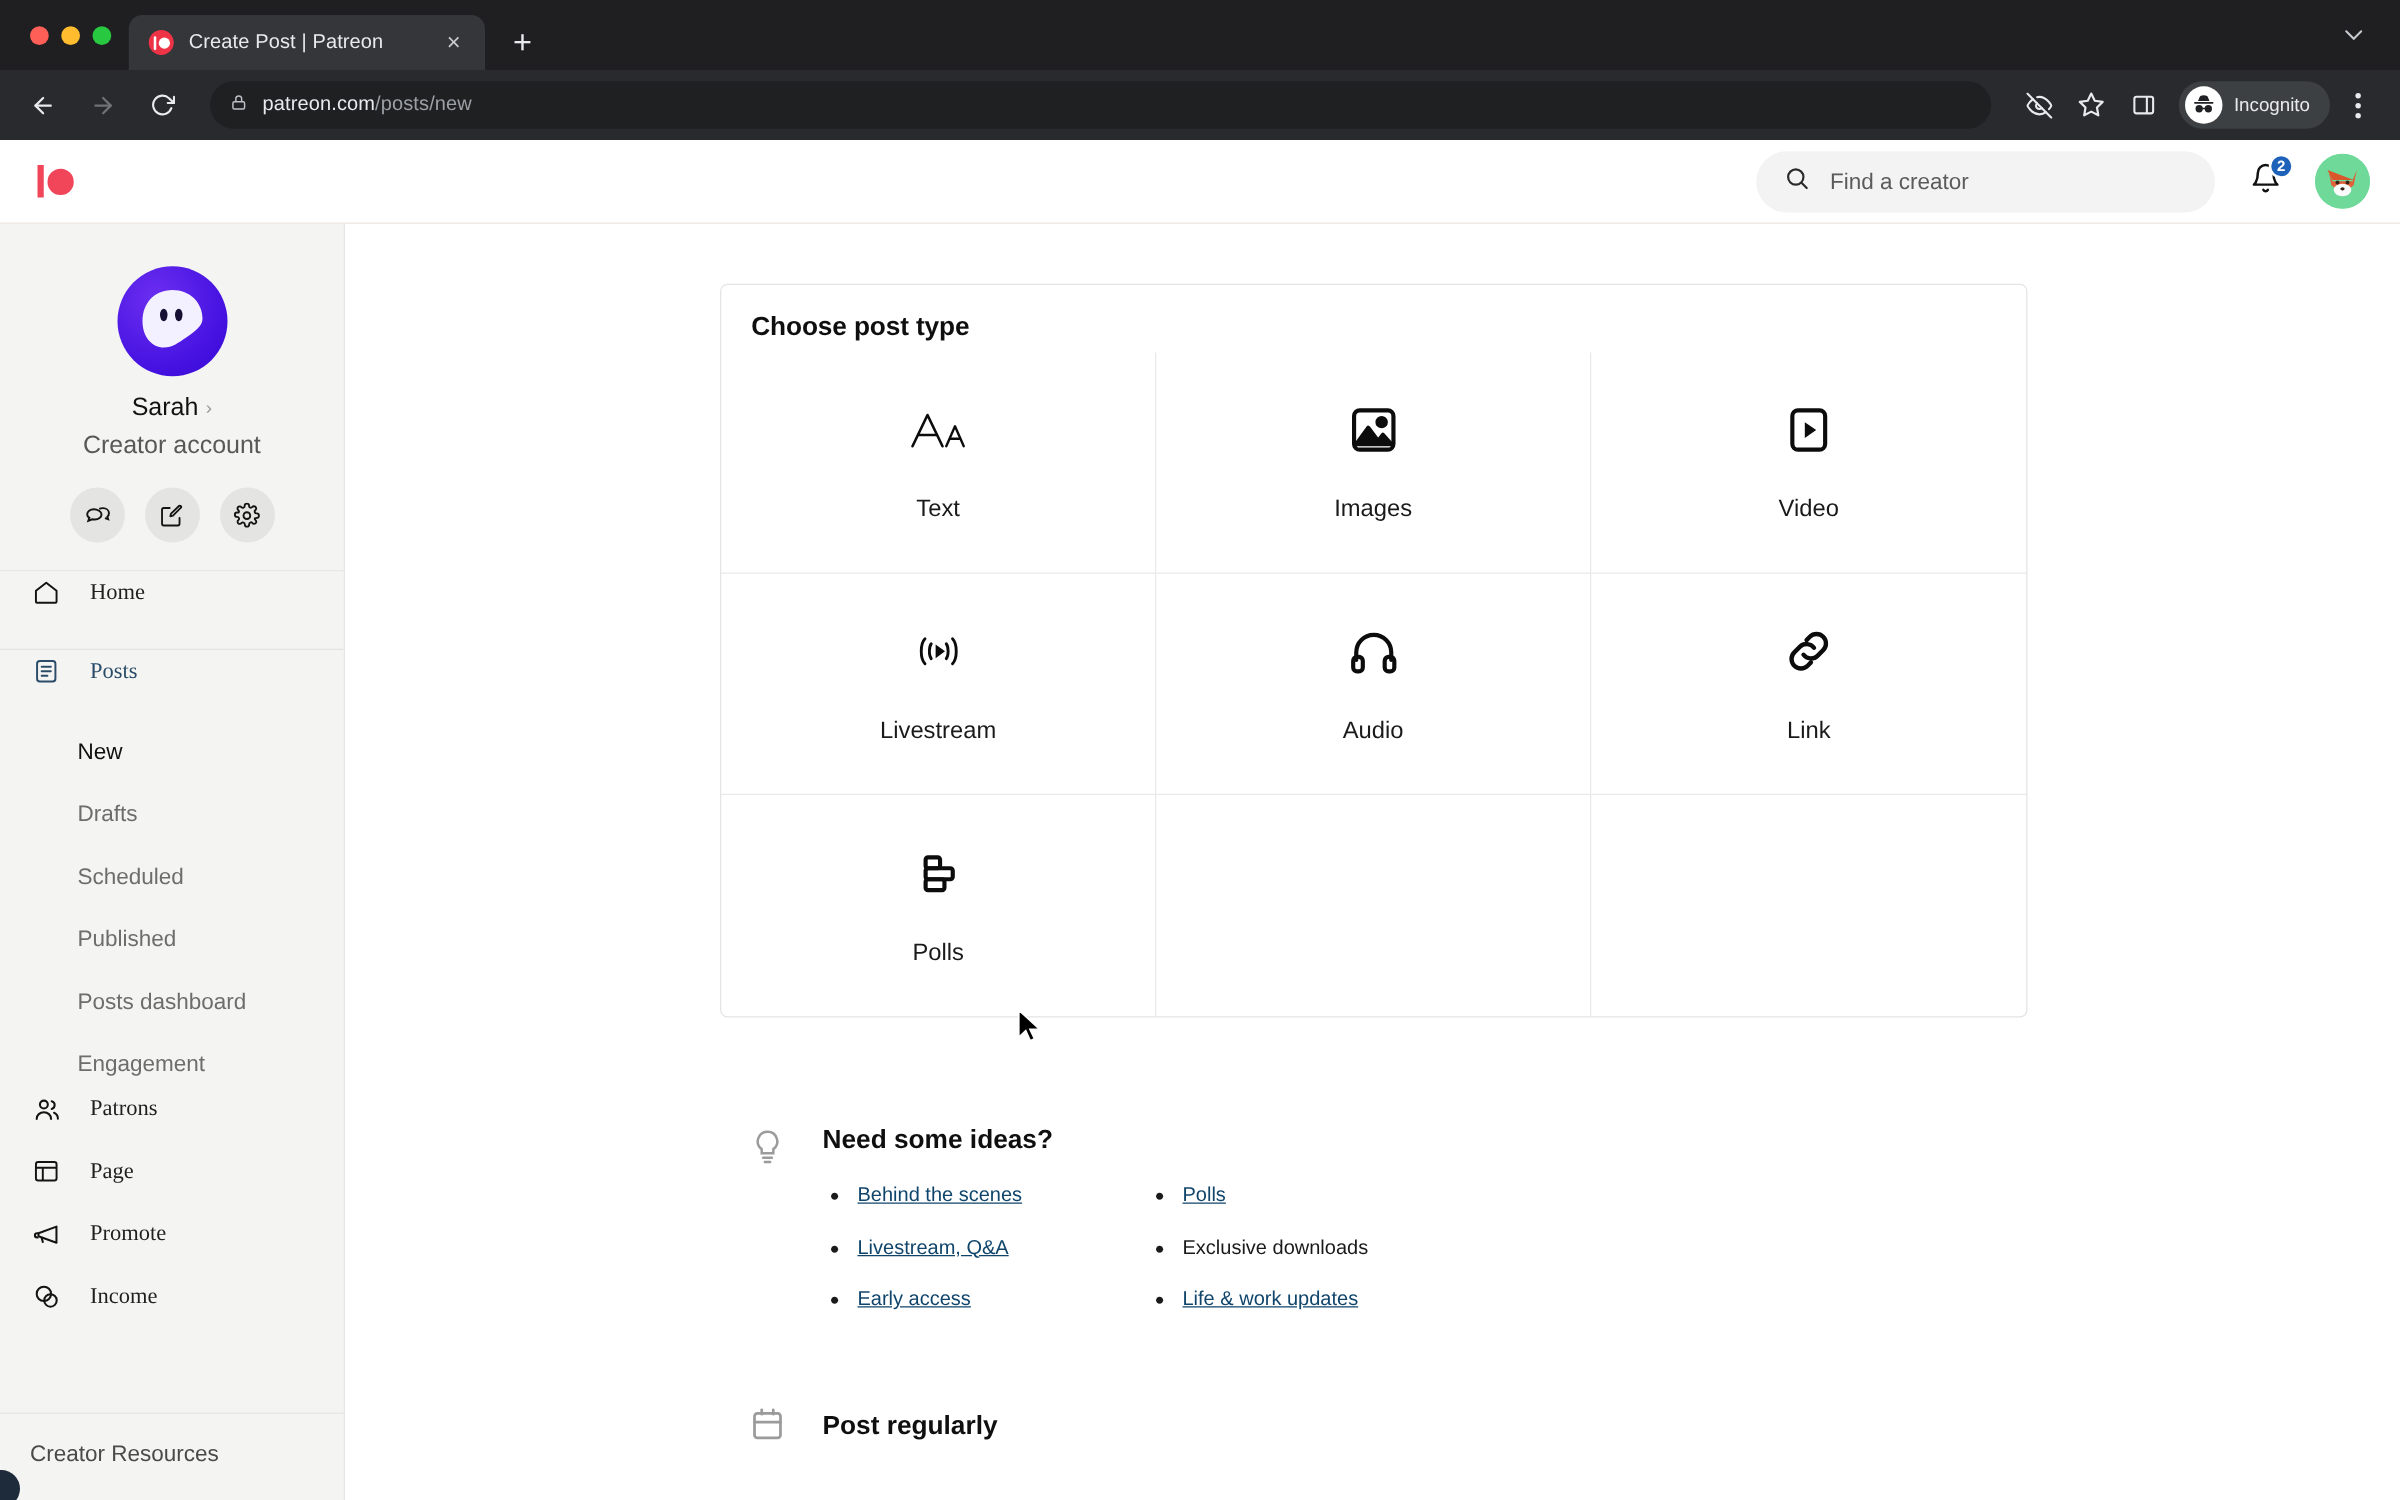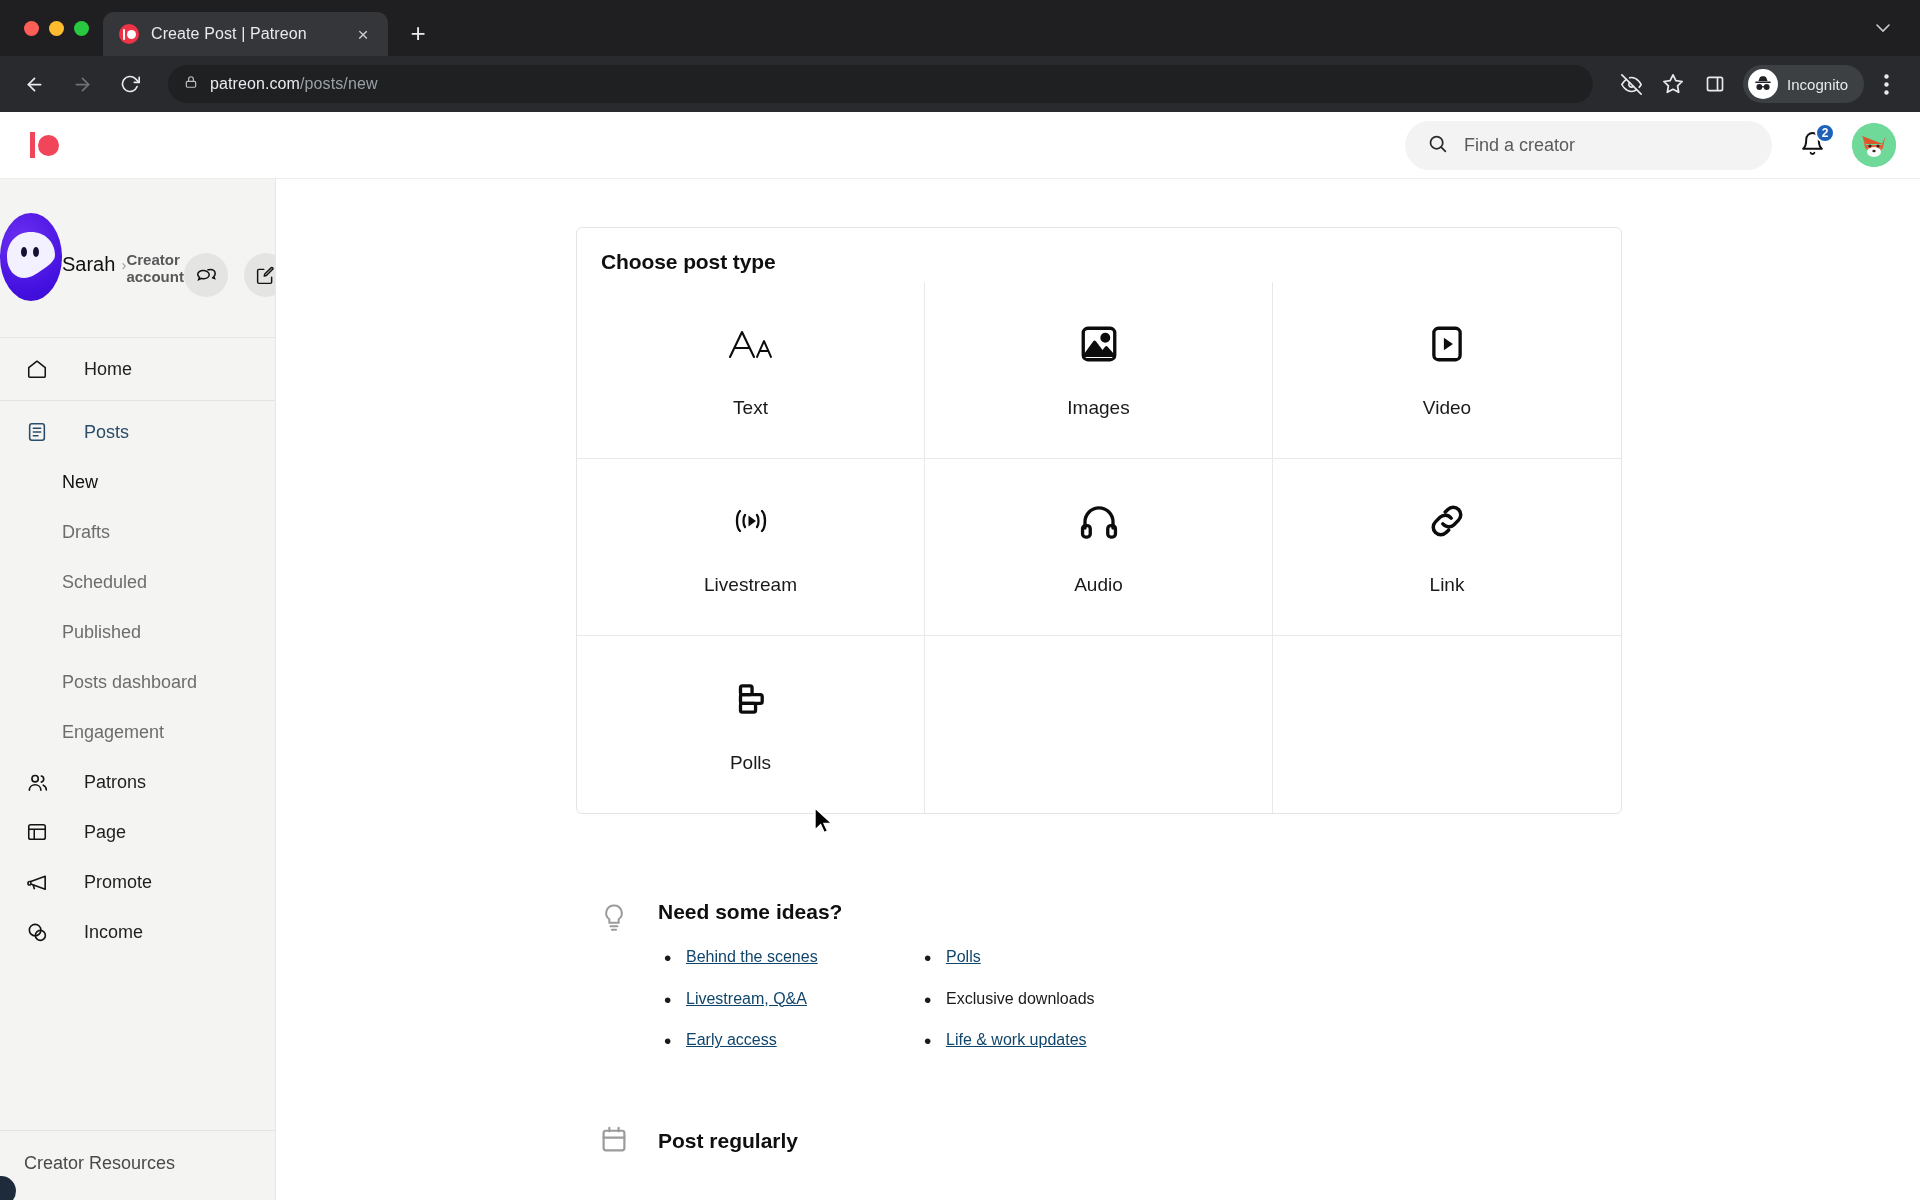--- a/index.html
+++ b/index.html
@@ -101,40 +101,40 @@
     display: flex; align-items: center; justify-content: center; cursor: pointer; overflow:hidden;
   }
 
   .body-row { flex: 1; display: flex; overflow: hidden; }
 
   
   .sidebar {
     width: 276px; flex: 0 0 276px; background: #f4f4f3;
     border-right: 1px solid #e6e6e4; display: flex; flex-direction: column; overflow: hidden;
   }
-  .profile { padding: 34px 0 22px; display: flex; flex-direction: row; align-items: center;
+  .profile { padding: 34px 0 22px; display: flex; flex-direction: column; align-items: center;
              border-bottom: 1px solid #e6e6e4; }
   .avatar-big {
     width: 88px; height: 88px; border-radius: 50%;
     background: radial-gradient(circle at 35% 30%, #6c2ff0 0%, #4310e0 70%, #3a0ccc 100%);
     display: flex; align-items: center; justify-content: center; margin-bottom: 14px;
   }
   .pname { font-size: 20px; color: #111; display: flex; align-items: center; gap: 6px; }
   .pname .chev { color: #9b9b9b; font-size: 15px; }
-  .prole { font-size: 15px; font-weight: 700; color: #585858; margin-top: 7px; }
+  .prole { font-size: 20px; font-weight: 400; color: #585858; margin-top: 7px; }
   .pbtns { display: flex; gap: 16px; margin-top: 22px; }
   .pbtn {
     width: 44px; height: 44px; border-radius: 50%; background: #e4e4e2;
     display: flex; align-items: center; justify-content: center; cursor: pointer;
   }
 
   .nav { padding-top: 6px; overflow-y: auto; flex: 1; }
   .nav-item {
-    display: flex; align-items: center; gap: 34px; height: 50px; padding: 0 0 0 24px;
-    font-size: 18px; color: #1f1f1f; cursor: pointer;
+    display: flex; align-items: flex-start; gap: 22px; height: 50px; padding: 0 0 0 24px;
+    font-size: 18px; color: #1f1f1f; cursor: pointer; font-family: Liberation Serif, serif;
   }
   .nav-item .nav-ico { width: 26px; display: flex; align-items: center; justify-content: center; flex: 0 0 26px;}
   .nav-sep { height: 1px; background: #e3e3e1; margin: 6px 0; }
   .nav-item.active { color: #2a4c68; }
   .sub-item {
     height: 50px; display: flex; align-items: center; padding-left: 62px;
     font-size: 18px; color: #6d6d6d; cursor: pointer;
   }
   .sub-item.current { color: #111; }
   .nav-footer { border-top: 1px solid #e3e3e1; padding: 22px 0 0 24px; height: 70px;

